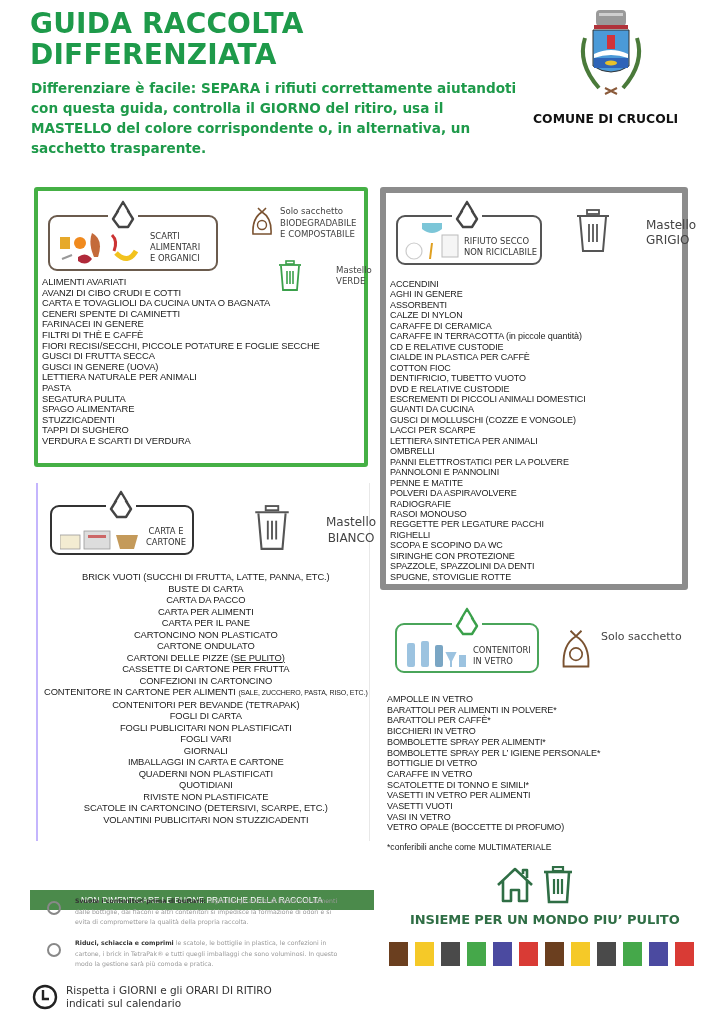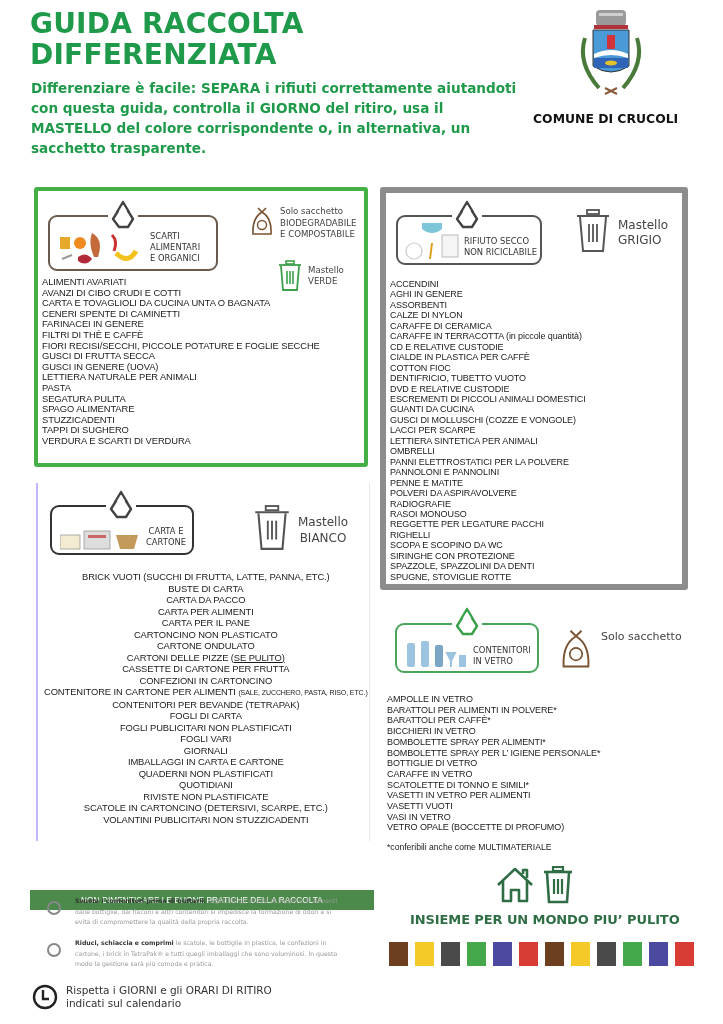--- a/index.html
+++ b/index.html
@@ -14,21 +14,21 @@
 
   .panel { position: absolute; background: #fff; }
   .panel-organic { left: 34px; top: 187px; width: 334px; height: 280px; border: 4px solid #45b045; border-radius: 3px; }
   .panel-secco { left: 380px; top: 187px; width: 308px; height: 403px; border: 6px solid #8c8c8c; border-radius: 3px; }
   .panel-carta { left: 36px; top: 483px; width: 334px; height: 358px; border-right: 1px solid #e8e8e8; border-left: 2px solid #c4b5fd; text-align: center; }
 
   .badge { position: absolute; border: 2px solid #6b5b4d; border-radius: 9px; background: #fff; }
   .badge .label { position: absolute; font-family: "DejaVu Sans", sans-serif; font-weight: normal; font-size: 8.4px; line-height: 11px; color: #333; }
   .recycle { position: absolute; width: 30px; height: 30px; background: #fff; }
 
-  .bin-block { position: absolute; display: flex; align-items: center; }
+  .bin-block { position: absolute; display: flex; align-items: center; gap: 28px; }
   .bin-text { font-family: "DejaVu Sans", sans-serif; color: #444; line-height: 16px; }
 
   .list { position: absolute; list-style: none; font-family: "Liberation Sans", sans-serif; font-size: 9.4px; color: #1a1a1a; }
   .list li { white-space: nowrap; letter-spacing: -0.1px; }
   .small { font-size: 7px; }
   .u { text-decoration: underline; }
 
   .tips-header { position: absolute; left: 30px; top: 866px; width: 344px; height: 20px; background: #4b8a4b; color: #fff; font-family: Liberation Sans, sans-serif; font-size: 8.2px; display: flex; align-items: center; justify-content: center; letter-spacing: 0.1px; margin-top: 24px; }
   .tip { position: absolute; left: 47px; width: 300px; display: flex; }
   .tip .circle { width: 14px; height: 14px; border: 2px solid #888; border-radius: 50%; flex: none; margin-top: 5px; margin-right: 14px; }

